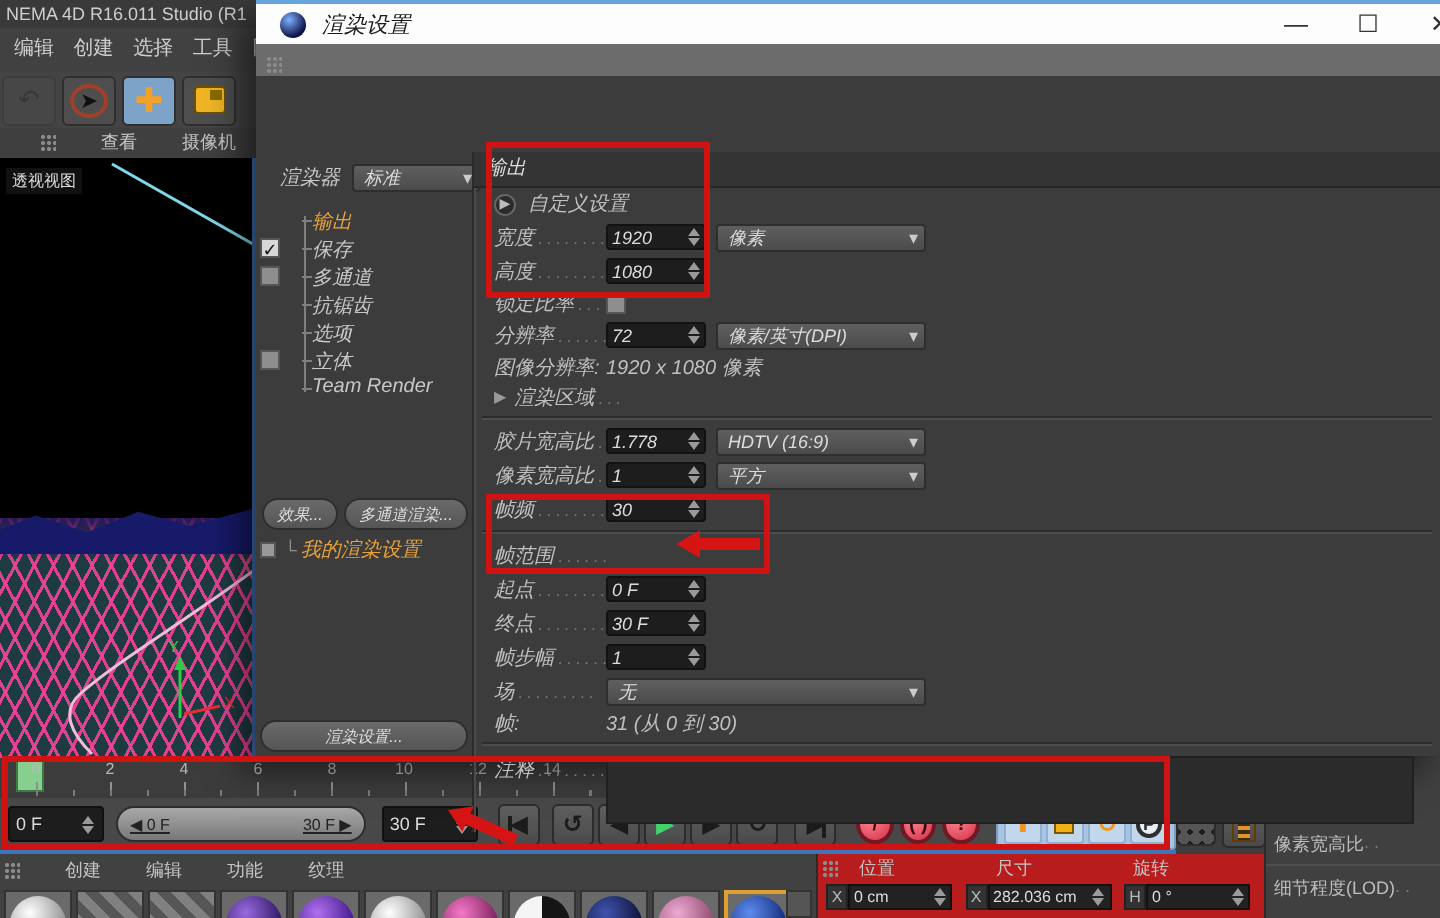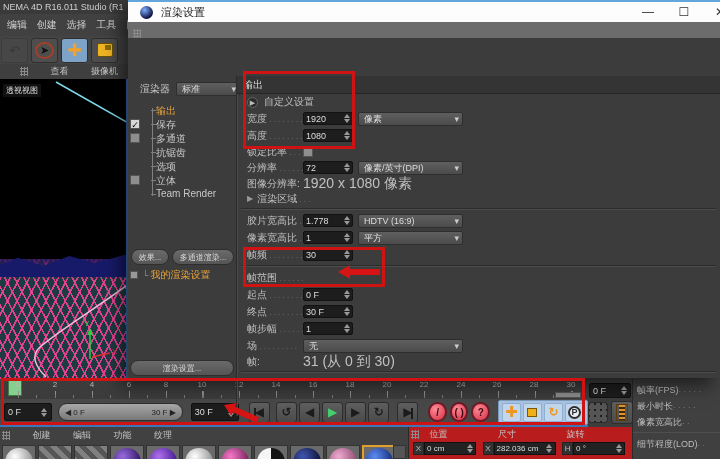--- a/index.html
+++ b/index.html
@@ -35,21 +35,21 @@
   #vp-blue-edge{left:126px;top:79px;width:2px;height:300px;background:#3e74b8;}
   
   #timeline{left:0;top:379px;width:588px;height:46px;background:#3c3c3c;overflow:hidden;}
   .rnum{position:absolute;top:1px;transform:translateX(-50%);font-size:8px;color:#b8b8b8;}
   #ticks-major{position:absolute;left:0;top:12px;width:588px;height:7px;background-image:repeating-linear-gradient(90deg,#909090 0 1px,transparent 1px 36.9px);background-position-x:18px;}
   #ticks-minor{position:absolute;left:0;top:16px;width:588px;height:3px;background-image:repeating-linear-gradient(90deg,#7a7a7a 0 1px,transparent 1px 18.45px);background-position-x:18px;}
   #playhead{position:absolute;left:8px;top:1px;width:14px;height:16px;background:#86cf8e;border:1px solid #3f7a46;}
   #rangeend{position:absolute;left:555px;top:13px;width:26px;height:6px;background:#8a8a8a;border:1px solid #555;}
   #transport{position:absolute;left:0;top:20px;width:588px;height:26px;background:#484848;display:flex;align-items:center;}
   .tfld{height:18px;background:#1d1d1d;border:1px solid #111;border-radius:2px;color:#ddd;font-size:9px;display:flex;align-items:center;justify-content:space-between;padding:0 3px;}
-  #rangebar{width:136px;height:18px;border-radius:9px;background:linear-gradient(#a8a8a8,#787878);border:1px solid #2e2e2e;color:#222;font-size:8px;display:flex;align-items:center;justify-content:space-between;padding:0 6px;margin-left:6px;}
+  #rangebar{width:136px;height:18px;border-radius:9px;background:linear-gradient(#a8a8a8,#787878);border:1px solid #2e2e2e;color:#222;font-size:8px;display:flex;align-items:center;justify-content:space-between;padding:0 6px;margin-left:6px;text-decoration:underline;}
   .pbtn{width:23px;height:21px;background:linear-gradient(#5f5f5f,#4a4a4a);border:1px solid #2c2c2c;border-radius:3px;color:#1b1b1b;font-size:12px;font-weight:bold;display:flex;align-items:center;justify-content:center;margin-left:2px;position:relative;}
   .pbtn .bar-l{position:absolute;left:4px;top:5px;width:2px;height:11px;background:#1b1b1b;}
   .pbtn .bar-r{position:absolute;right:4px;top:5px;width:2px;height:11px;background:#1b1b1b;}
   .pbtn.play{color:#43d16c;}
   .rbtn{width:20px;height:20px;border-radius:50%;background:radial-gradient(circle at 35% 30%,#ff8a96,#d42f46);border:2px solid #701823;color:#3d0810;font-size:10px;font-weight:bold;display:flex;align-items:center;justify-content:center;margin-left:3px;}
   #keygroup{display:flex;align-items:center;height:25px;background:#a9c4e2;border:1px solid #7b9cc0;border-radius:2px;margin-left:8px;padding:0 2px;}
   .kbtn{width:19px;height:19px;background:#c2d6ec;border:1px solid #8fb0d0;border-radius:2px;display:flex;align-items:center;justify-content:center;margin:0 1px;}
   .kplus{color:#f0961e;font-size:15px;font-weight:bold;line-height:12px;}
   .ksq{width:10px;height:9px;background:#f0b018;border:1px solid #7a5a00;}
   .krot{color:#f0961e;font-size:12px;font-weight:bold;}
@@ -79,21 +79,21 @@
   .sph.swirl{background:conic-gradient(#151515 0 22%,#f5f5f5 22% 48%,#151515 48% 72%,#f5f5f5 72%);}
   .sph.navy{background:radial-gradient(circle at 35% 30%,#4054b0,#090d2e 75%);}
   .sph.pink{background:radial-gradient(circle at 35% 30%,#eeaad2,#8a4468 75%);}
   .sph.blue{background:radial-gradient(circle at 35% 30%,#5c8cf0,#0e2470 75%);}
   #matsteppers{left:393px;top:445px;width:13px;height:14px;background:#555;border:1px solid #333;}
   #coordpanel{left:408px;top:427px;width:224px;height:32px;background:#b91c1c;border-left:1px solid #2a2a2a;font-size:9px;overflow:hidden;}
   #coordheads{height:15px;line-height:15px;white-space:nowrap;color:#c5c5c5;}
   .chip{display:inline-flex;align-items:center;justify-content:center;width:11px;height:13px;background:#333;border:1px solid #222;color:#bbb;font-size:8px;margin-left:4px;}
   .cfld{display:inline-flex;align-items:center;justify-content:space-between;height:13px;background:#222;border:1px solid #111;color:#ddd;font-size:8px;padding:0 2px;}
   
-  #dialog{left:128px;top:0;width:592px;height:378px;background:#000000;box-shadow:-8px 8px 16px rgba(0,0,0,.5);}
+  #dialog{left:128px;top:0;width:592px;height:378px;background:#000000;box-shadow:-8px 8px 16px rgba(0,0,0,.5);font-style:italic;}
   #dlg-titlebar{left:0;top:0;width:592px;height:22px;background:#fdfdfd;border-top:2px solid #64a6dc;display:flex;align-items:center;}
   #dlg-icon{width:13px;height:13px;border-radius:50%;background:radial-gradient(circle at 35% 30%,#7fb0ff,#0e1246 70%);margin-left:12px;}
   #dlg-title{margin-left:8px;font-size:11px;color:#1a1a1a;}
   .wbtn{position:absolute;top:0;width:30px;height:20px;text-align:center;line-height:20px;color:#333;font-size:12px;}
   #dlg-grip{left:0;top:22px;width:592px;height:16px;background:#6c6c6c;}
   #dlg-grip .grip{margin-left:5px;margin-top:3px;}
   #dlg-body{left:0;top:38px;width:592px;height:340px;background:#3c3c3c;}
   #renderer-row{left:8px;top:42px;height:17px;display:flex;align-items:center;font-size:10px;}
   .dd{position:relative;background:linear-gradient(#5f5f5f,#4b4b4b);border:1px solid #2e2e2e;border-radius:2px;color:#ddd;font-size:9px;height:14px;line-height:13px;padding:0 14px 0 5px;white-space:nowrap;overflow:hidden;}
   .dd:after{content:"▾";position:absolute;right:3px;top:0;color:#ccc;}
@@ -118,21 +118,21 @@
   .lbl.dots:after{content:" . . . . . . . . .";color:#7d7d7d;font-size:8px;}
   .fld{display:flex;align-items:center;justify-content:space-between;width:50px;height:13px;background:#1d1d1d;border:1px solid #121212;border-radius:2px;padding:4px 2px;color:#ddd;font-size:9px;flex-shrink:0;}
   .st{width:7px;height:11px;display:flex;flex-direction:column;align-items:center;justify-content:center;}
   .st:before{content:"";border:3px solid transparent;border-bottom:4px solid #9a9a9a;margin-bottom:1px;}
   .st:after{content:"";border:3px solid transparent;border-top:4px solid #9a9a9a;}
   .gap{width:5px;flex-shrink:0;}
   .dd.w105{width:105px;}
   .dd.w160{width:160px;}
   .sep{height:6px;flex-shrink:0;position:relative;}
   .sep:after{content:"";position:absolute;left:4px;right:4px;top:2px;height:1px;background:#2c2c2c;border-bottom:1px solid #4c4c4c;}
-  .valtxt{font-size:14px;color:#c0c0c0;}
+  .valtxt{font-size:10px;color:#c0c0c0;}
   .roundbtn{width:11px;height:11px;border-radius:50%;background:#2b2b2b;border:1px solid #666;color:#bbb;font-size:7px;line-height:10px;text-align:center;margin-right:6px;}
   .tri{color:#999;font-size:8px;margin-right:4px;}
   .cbx2{width:10px;height:10px;background:#8e8e8e;border:1px solid #555;flex-shrink:0;}
   #notebox{width:404px;height:34px;background:#2b2b2b;border:1px solid #202020;}
   
   .annbox{border:3px solid #cf1212;z-index:50;pointer-events:none;}
   .annarrow{z-index:51;pointer-events:none;}
 </style>
 </head>
 <body>
@@ -479,20 +479,24 @@
         </div>
         <div class="row">
           <span class="lbl dots">场</span>
           <span class="dd w160">无</span>
         </div>
         <div class="row h15">
           <span class="lbl">帧:</span>
           <span class="valtxt">31 (从 0 到 30)</span>
         </div>
         <div class="sep"></div>
+        <div class="row" style="height:40px;align-items:flex-start;padding-top:3px;">
+          <span class="lbl dots">注释</span>
+          <div id="notebox"></div>
+        </div>
       </div>
     </div>
   </div>
 
   <div class="abs annbox" style="left:243px;top:71px;width:112px;height:78px;"></div>
   <div class="abs annbox" style="left:243px;top:247px;width:142px;height:40px;"></div>
   <div class="abs annbox" style="left:1px;top:378px;width:584px;height:47px;"></div>
   <svg class="abs annarrow" style="left:338px;top:263px;" width="44" height="18">
     <polygon points="0,9 12,2 12,6 42,6 42,12 12,12 12,16" fill="#d61414"></polygon>
   </svg>

